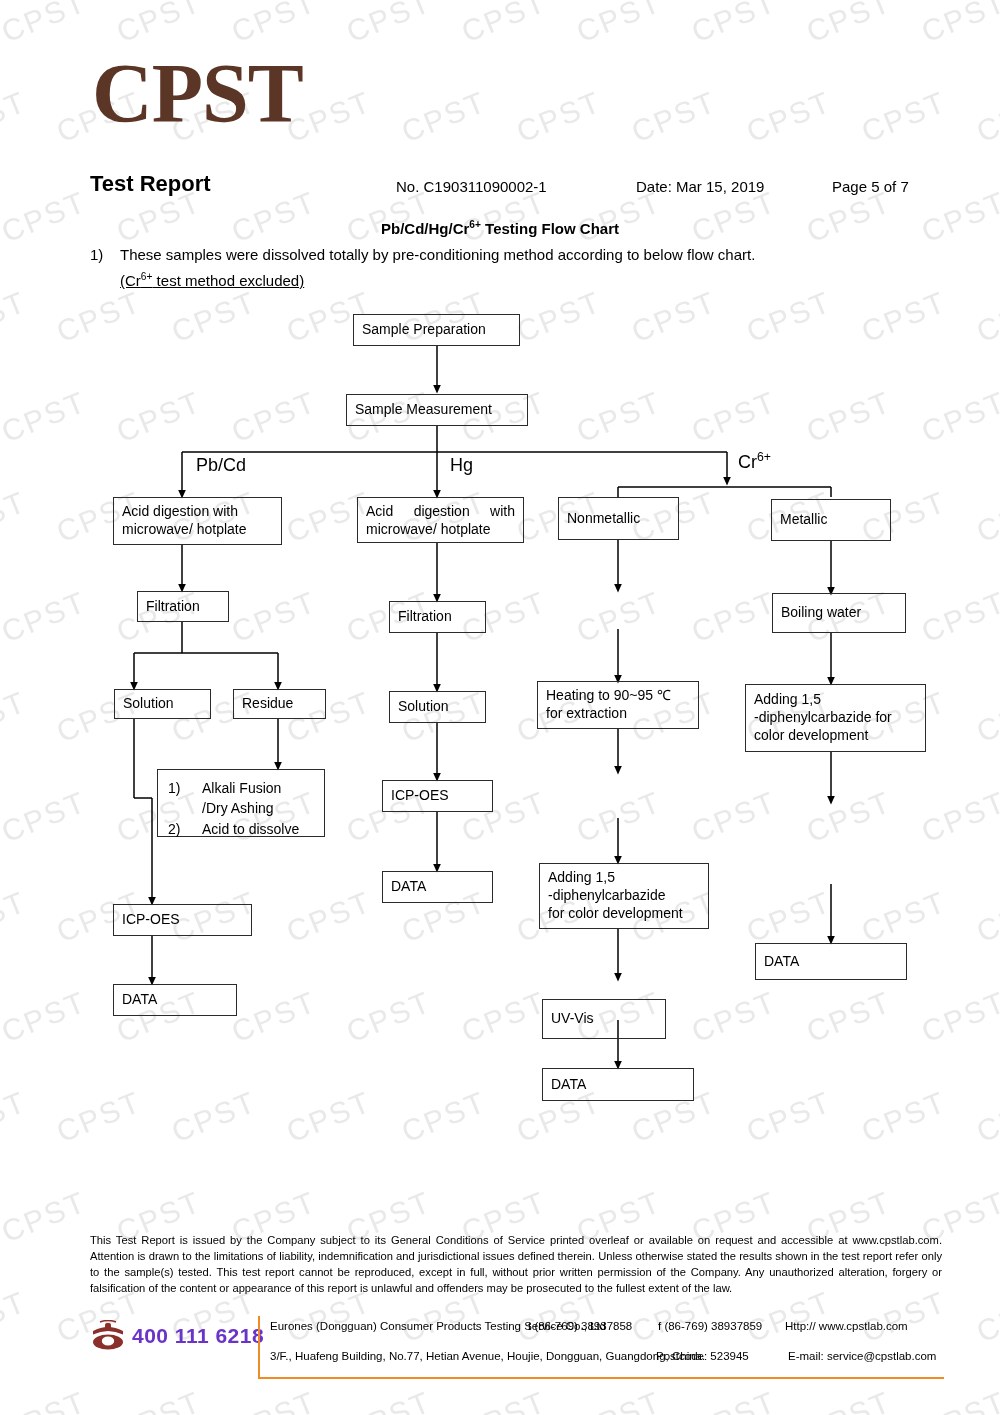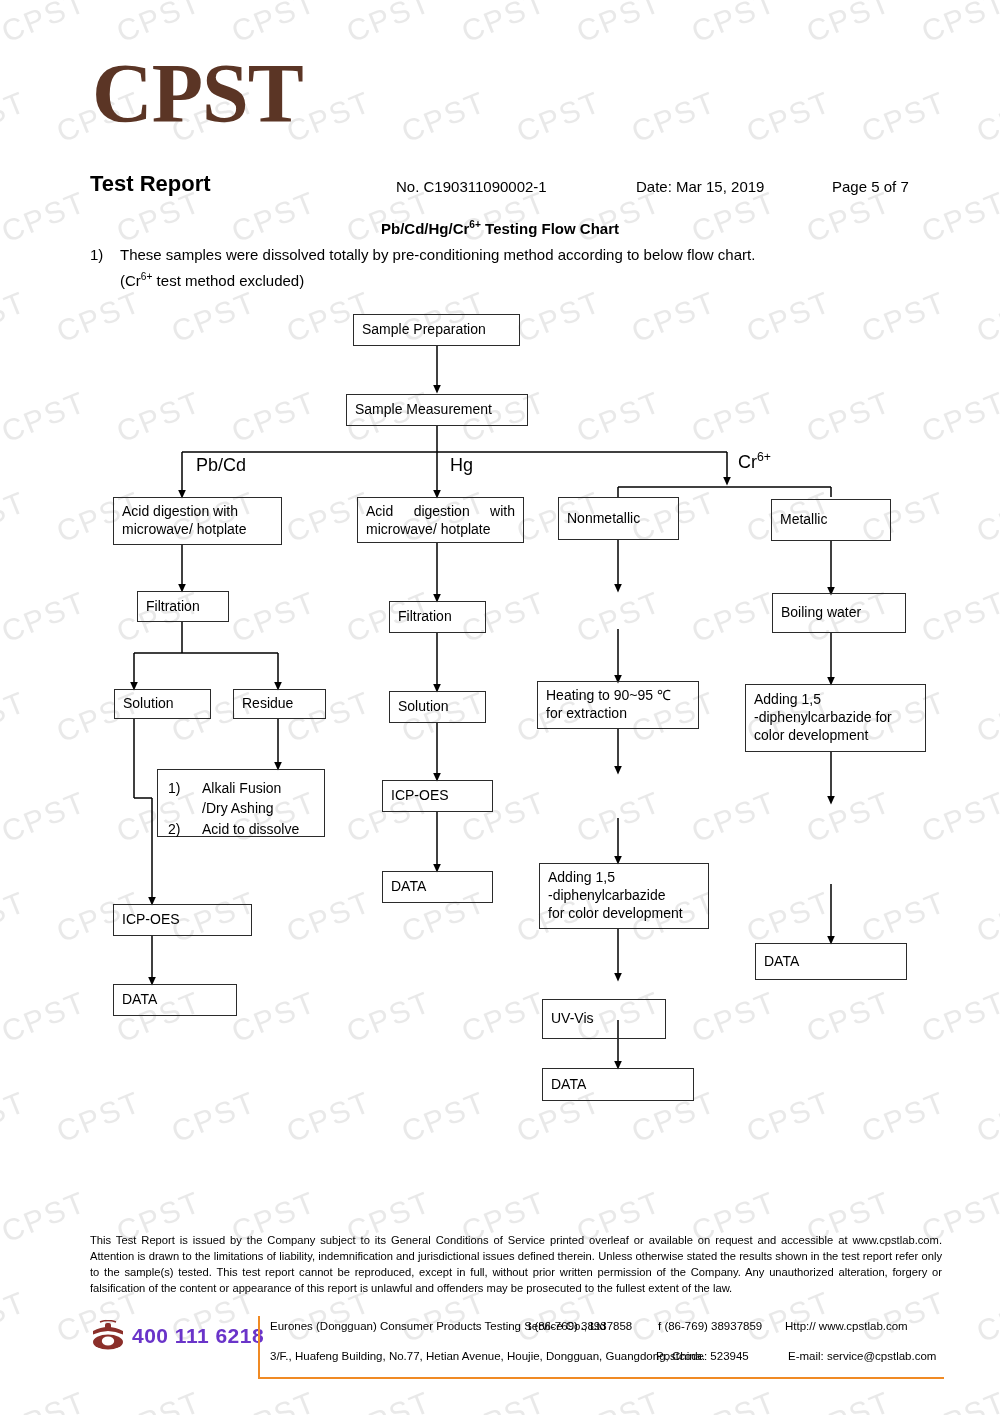--- a/index.html
+++ b/index.html
@@ -50,21 +50,21 @@
   #meta-no   { position: absolute; left: 396px; top: 178px; font-size: 15px; }
   #meta-date { position: absolute; left: 636px; top: 178px; font-size: 15px; }
   #meta-page { position: absolute; left: 832px; top: 178px; font-size: 15px; }
 
   #chart-title {
     position: absolute; left: 0; top: 220px; width: 1000px;
     text-align: center; font-size: 15px; font-weight: bold;
   }
   #note-num  { position: absolute; left: 90px; top: 246px; font-size: 15px; }
   #note-l1   { position: absolute; left: 120px; top: 246px; font-size: 15px; }
-  #note-l2   { position: absolute; left: 120px; top: 272px; font-size: 15px; }
+  #note-l2   { position: absolute; left: 120px; top: 272px; font-size: 15px; text-decoration: underline; }
 
   sup { font-size: 0.68em; vertical-align: super; line-height: 0; }
 
   
   #flow { position: absolute; left: 0; top: 0; width: 1000px; height: 1415px; }
   #flow svg { position: absolute; left: 0; top: 0; }
 
   .node {
     position: absolute;
     border: 1.4px solid #2b2b2b;

